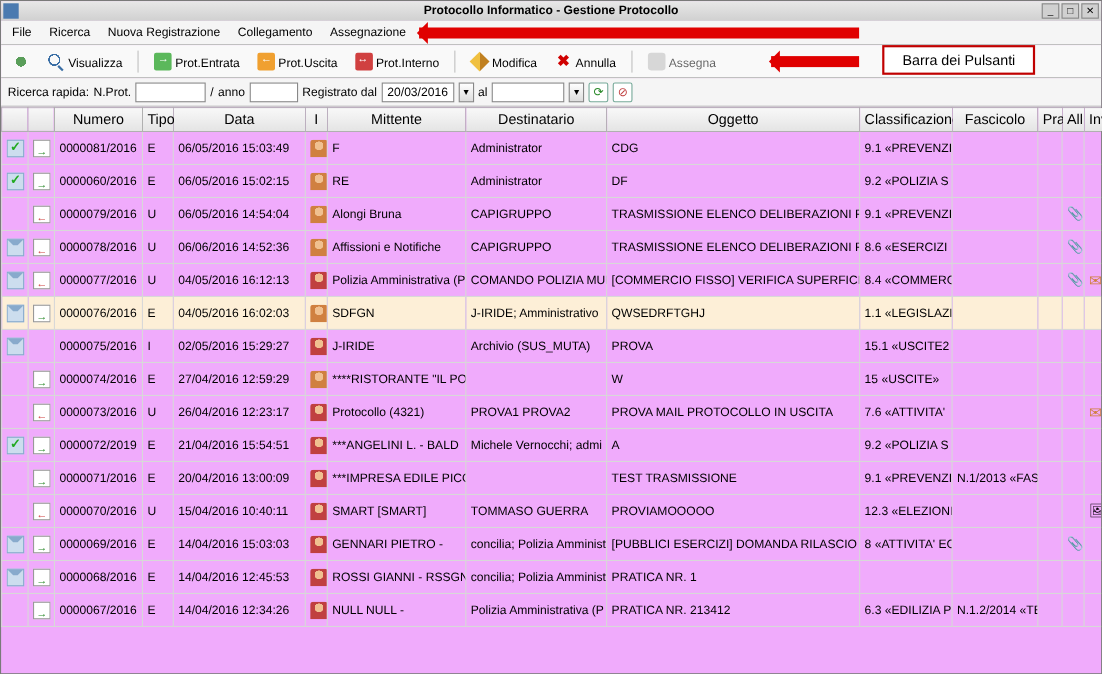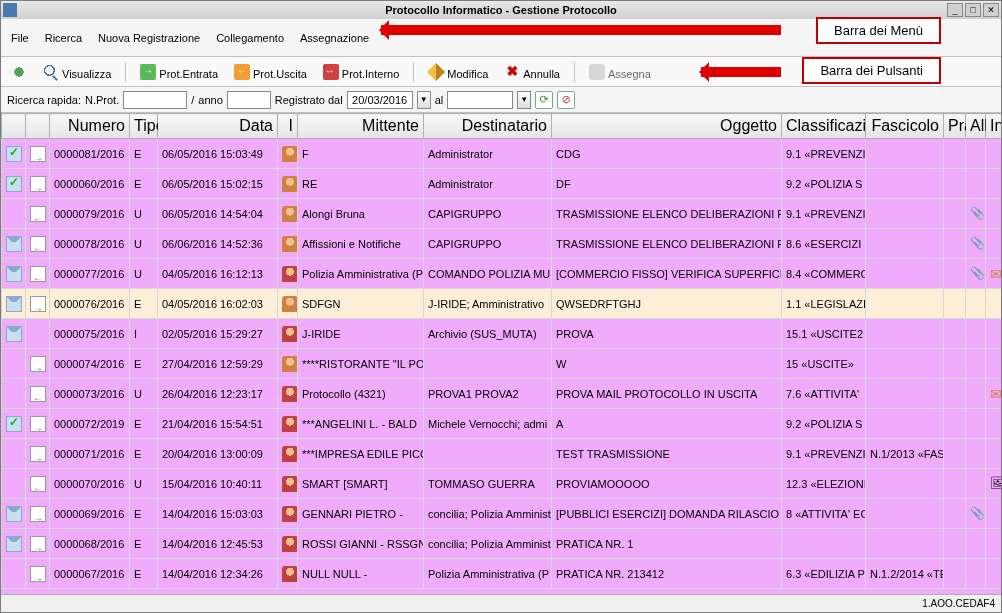--- a/index.html
+++ b/index.html
@@ -6,21 +6,21 @@
 body { font-family: Tahoma, Arial, sans-serif; font-size: 11px; background: #f0f0f0; width: 1002px; height: 613px; overflow: hidden; position: relative; }
 
 .window { width: 1002px; height: 613px; background: #f0abfc; border: 1px solid #7a7a7a; display: flex; flex-direction: column; }
 
 .titlebar { background: linear-gradient(to bottom, #e8e8e8, #d0d0d0); height: 18px; display: flex; align-items: center; justify-content: center; position: relative; }
 .titlebar-text { font-weight: bold; font-size: 11px; }
 .titlebar-icons { position: absolute; right: 2px; display: flex; gap: 2px; }
 .titlebar-icons span { width: 16px; height: 14px; background: #d0d0d0; border: 1px solid #888; display: inline-flex; align-items: center; justify-content: center; font-size: 9px; cursor: pointer; }
 .titlebar-logo { position: absolute; left: 2px; width: 14px; height: 14px; background: #4a7ab0; }
 
-.menubar { background: #f5f5f5; border-bottom: 1px solid #c0c0c0; height: 38px; display: flex; align-items: center; padding: 0 4px; gap: 4px; position: relative; }
+.menubar { background: #f5f5f5; border-bottom: 1px solid #c0c0c0; height: 22px; display: flex; align-items: center; padding: 0 4px; gap: 4px; position: relative; }
 .menubar span { padding: 2px 6px; cursor: pointer; }
 
 .callout { position: absolute; background: #fff; border: 2px solid #c00000; padding: 4px 16px; font-size: 13px; z-index: 10; }
 .callout-menu { right: 60px; top: -2px; }
 .callout-buttons { right: 60px; top: 0px; }
 
 .arrow-red { position: absolute; height: 10px; background: #e00000; z-index: 9; }
 .arrow-red::before { content: ""; position: absolute; left: -12px; top: -5px; border: 10px solid transparent; border-right-color: #e00000; }
 
 .toolbar { background: #f9f9f9; border-bottom: 1px solid #c0c0c0; height: 30px; display: flex; align-items: center; padding: 0 6px; gap: 8px; position: relative; }
@@ -43,21 +43,21 @@
 .ico-assign { background: #888; border-radius: 3px; opacity: 0.5; }
 
 .quickbar { background: #f5f5f5; border-bottom: 1px solid #c0c0c0; height: 26px; display: flex; align-items: center; padding: 0 6px; gap: 4px; }
 .quickbar input { border: 1px solid #888; height: 18px; padding: 0 3px; font-size: 11px; }
 .quickbar .dd { width: 14px; height: 18px; border: 1px solid #888; background: linear-gradient(#fff,#ddd); display: inline-flex; align-items: center; justify-content: center; font-size: 8px; cursor: pointer; }
 .quickbar .circlebtn { width: 18px; height: 18px; border: 1px solid #7a9; border-radius: 2px; background: #fff; display: inline-flex; align-items: center; justify-content: center; cursor: pointer; }
 
 .grid-container { flex: 1; overflow: hidden; display: flex; }
 .grid { flex: 1; overflow-y: scroll; overflow-x: hidden; }
 table { border-collapse: collapse; width: 100%; table-layout: fixed; }
-th { background: linear-gradient(#f8f8f8, #e4e4e4); border: 1px solid #b0b0b0; font-weight: normal; font-size: 16px; padding: 3px 4px; text-align: right; height: 20px; position: sticky; top: 0; }
+th { background: linear-gradient(#f8f8f8, #e4e4e4); border: 1px solid #b0b0b0; font-weight: normal; font-size: 13px; padding: 3px 4px; text-align: center; height: 20px; position: sticky; top: 0; }
 td { border: 1px solid #d8d8d8; padding: 4px 4px; font-size: 11px; height: 30px; white-space: nowrap; overflow: hidden; text-overflow: clip; }
 tr.sel td { background: #fdefd7; }
 
 .cell-ico { width: 16px; height: 16px; display: inline-block; vertical-align: middle; }
 .env-blue { background: #cde; border: 1px solid #8ac; position: relative; }
 .env-blue::after { content: ""; position: absolute; left: 0; top: 0; border: 5px solid transparent; border-top-color: #8ac; width: 4px; }
 .env-green { background: #cde; border: 1px solid #8ac; position: relative; }
 .env-green::before { content: "✓"; color: #2a2; position: absolute; font-size: 12px; left: 2px; top: -2px; font-weight: bold; }
 .doc-in { background: #fff; border: 1px solid #999; position: relative; }
 .doc-in::after { content: "→"; color: #2a8a2a; position: absolute; font-size: 10px; left: 2px; bottom: -2px; font-weight: bold; }
@@ -84,21 +84,20 @@
       <span>✕</span>
     </div>
   </div>
 
   <div class="menubar">
     <span>File</span>
     <span>Ricerca</span>
     <span>Nuova Registrazione</span>
     <span>Collegamento</span>
     <span>Assegnazione</span>
-    <div class="callout callout-menu">Barra dei Menù</div>
     <div class="arrow-red" style="left:380px; width:400px; top:6px;"></div>
   </div>
 
   <div class="toolbar">
     <div class="btn">
         <span class="ico ico-home"></span>
       </div>
     <div class="btn">
         <span class="ico ico-lens"></span>
         <span>Visualizza</span>
@@ -427,16 +426,13 @@
               <td>N.1.2/2014 «TE</td>
               <td></td>
               <td></td>
               <td></td>
             </tr>
           </tbody>
       </table>
     </div>
   </div>
 
-  <div class="statusbar">
-    <span>1.AOO.CEDAF4</span>
-  </div>
 </div>
 
 </body></html>

